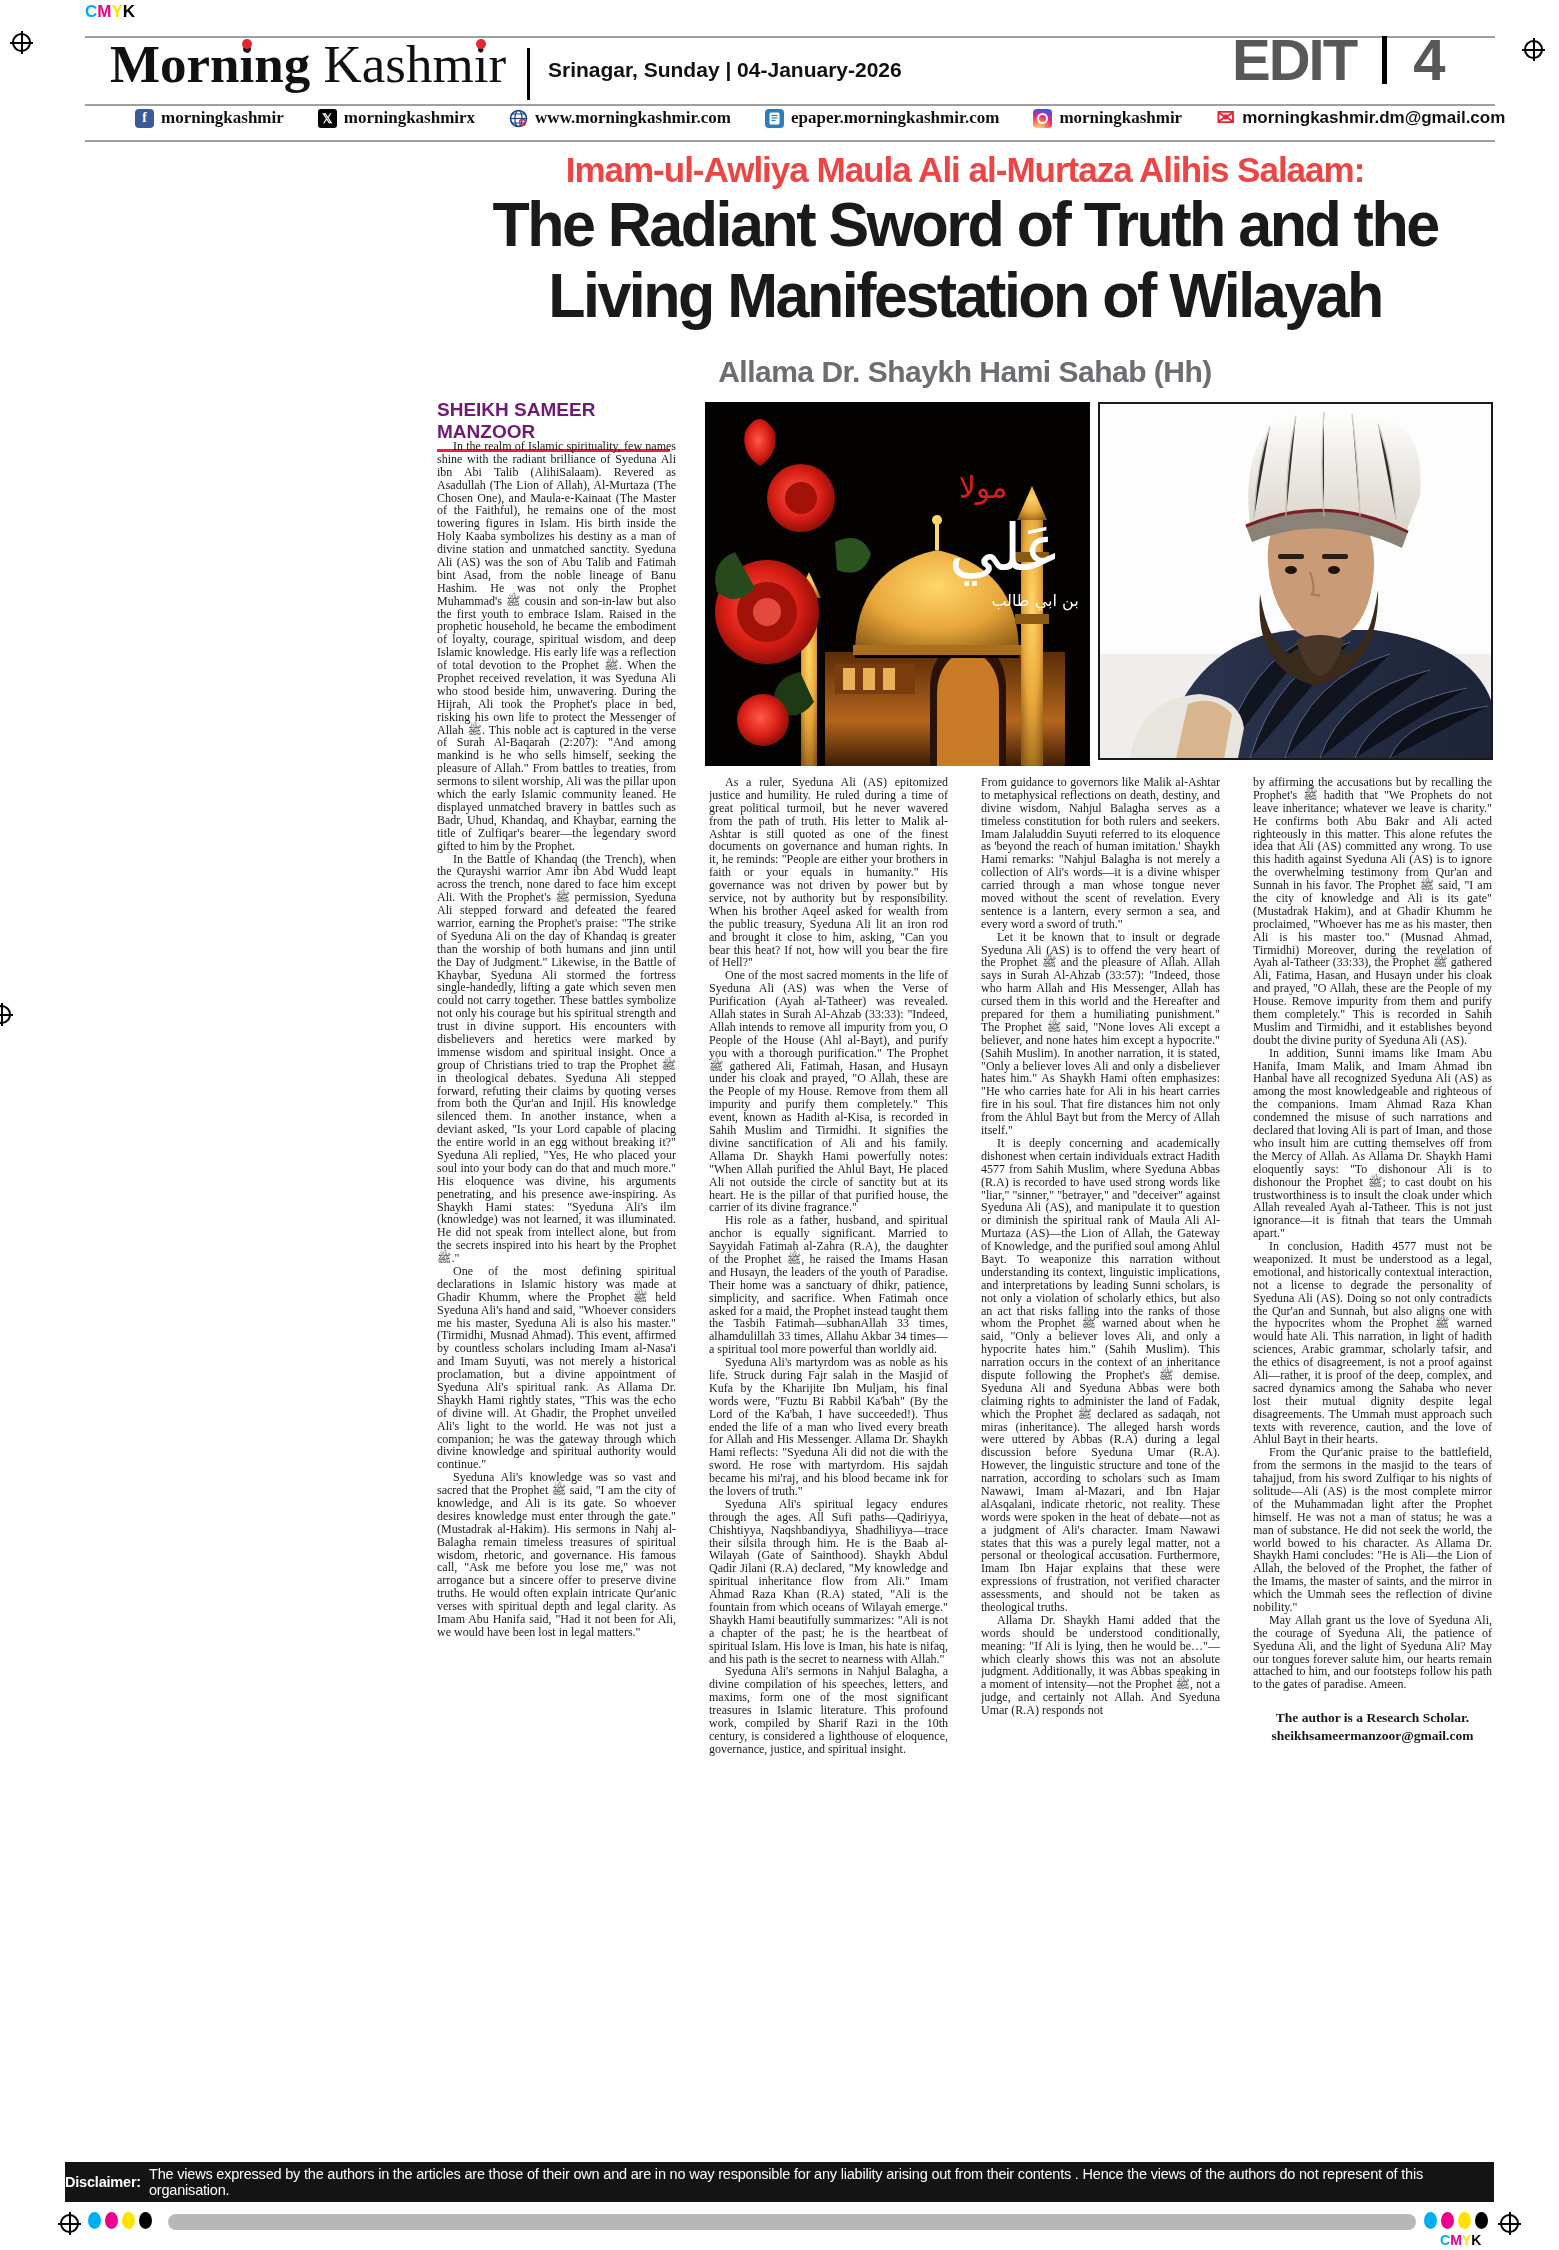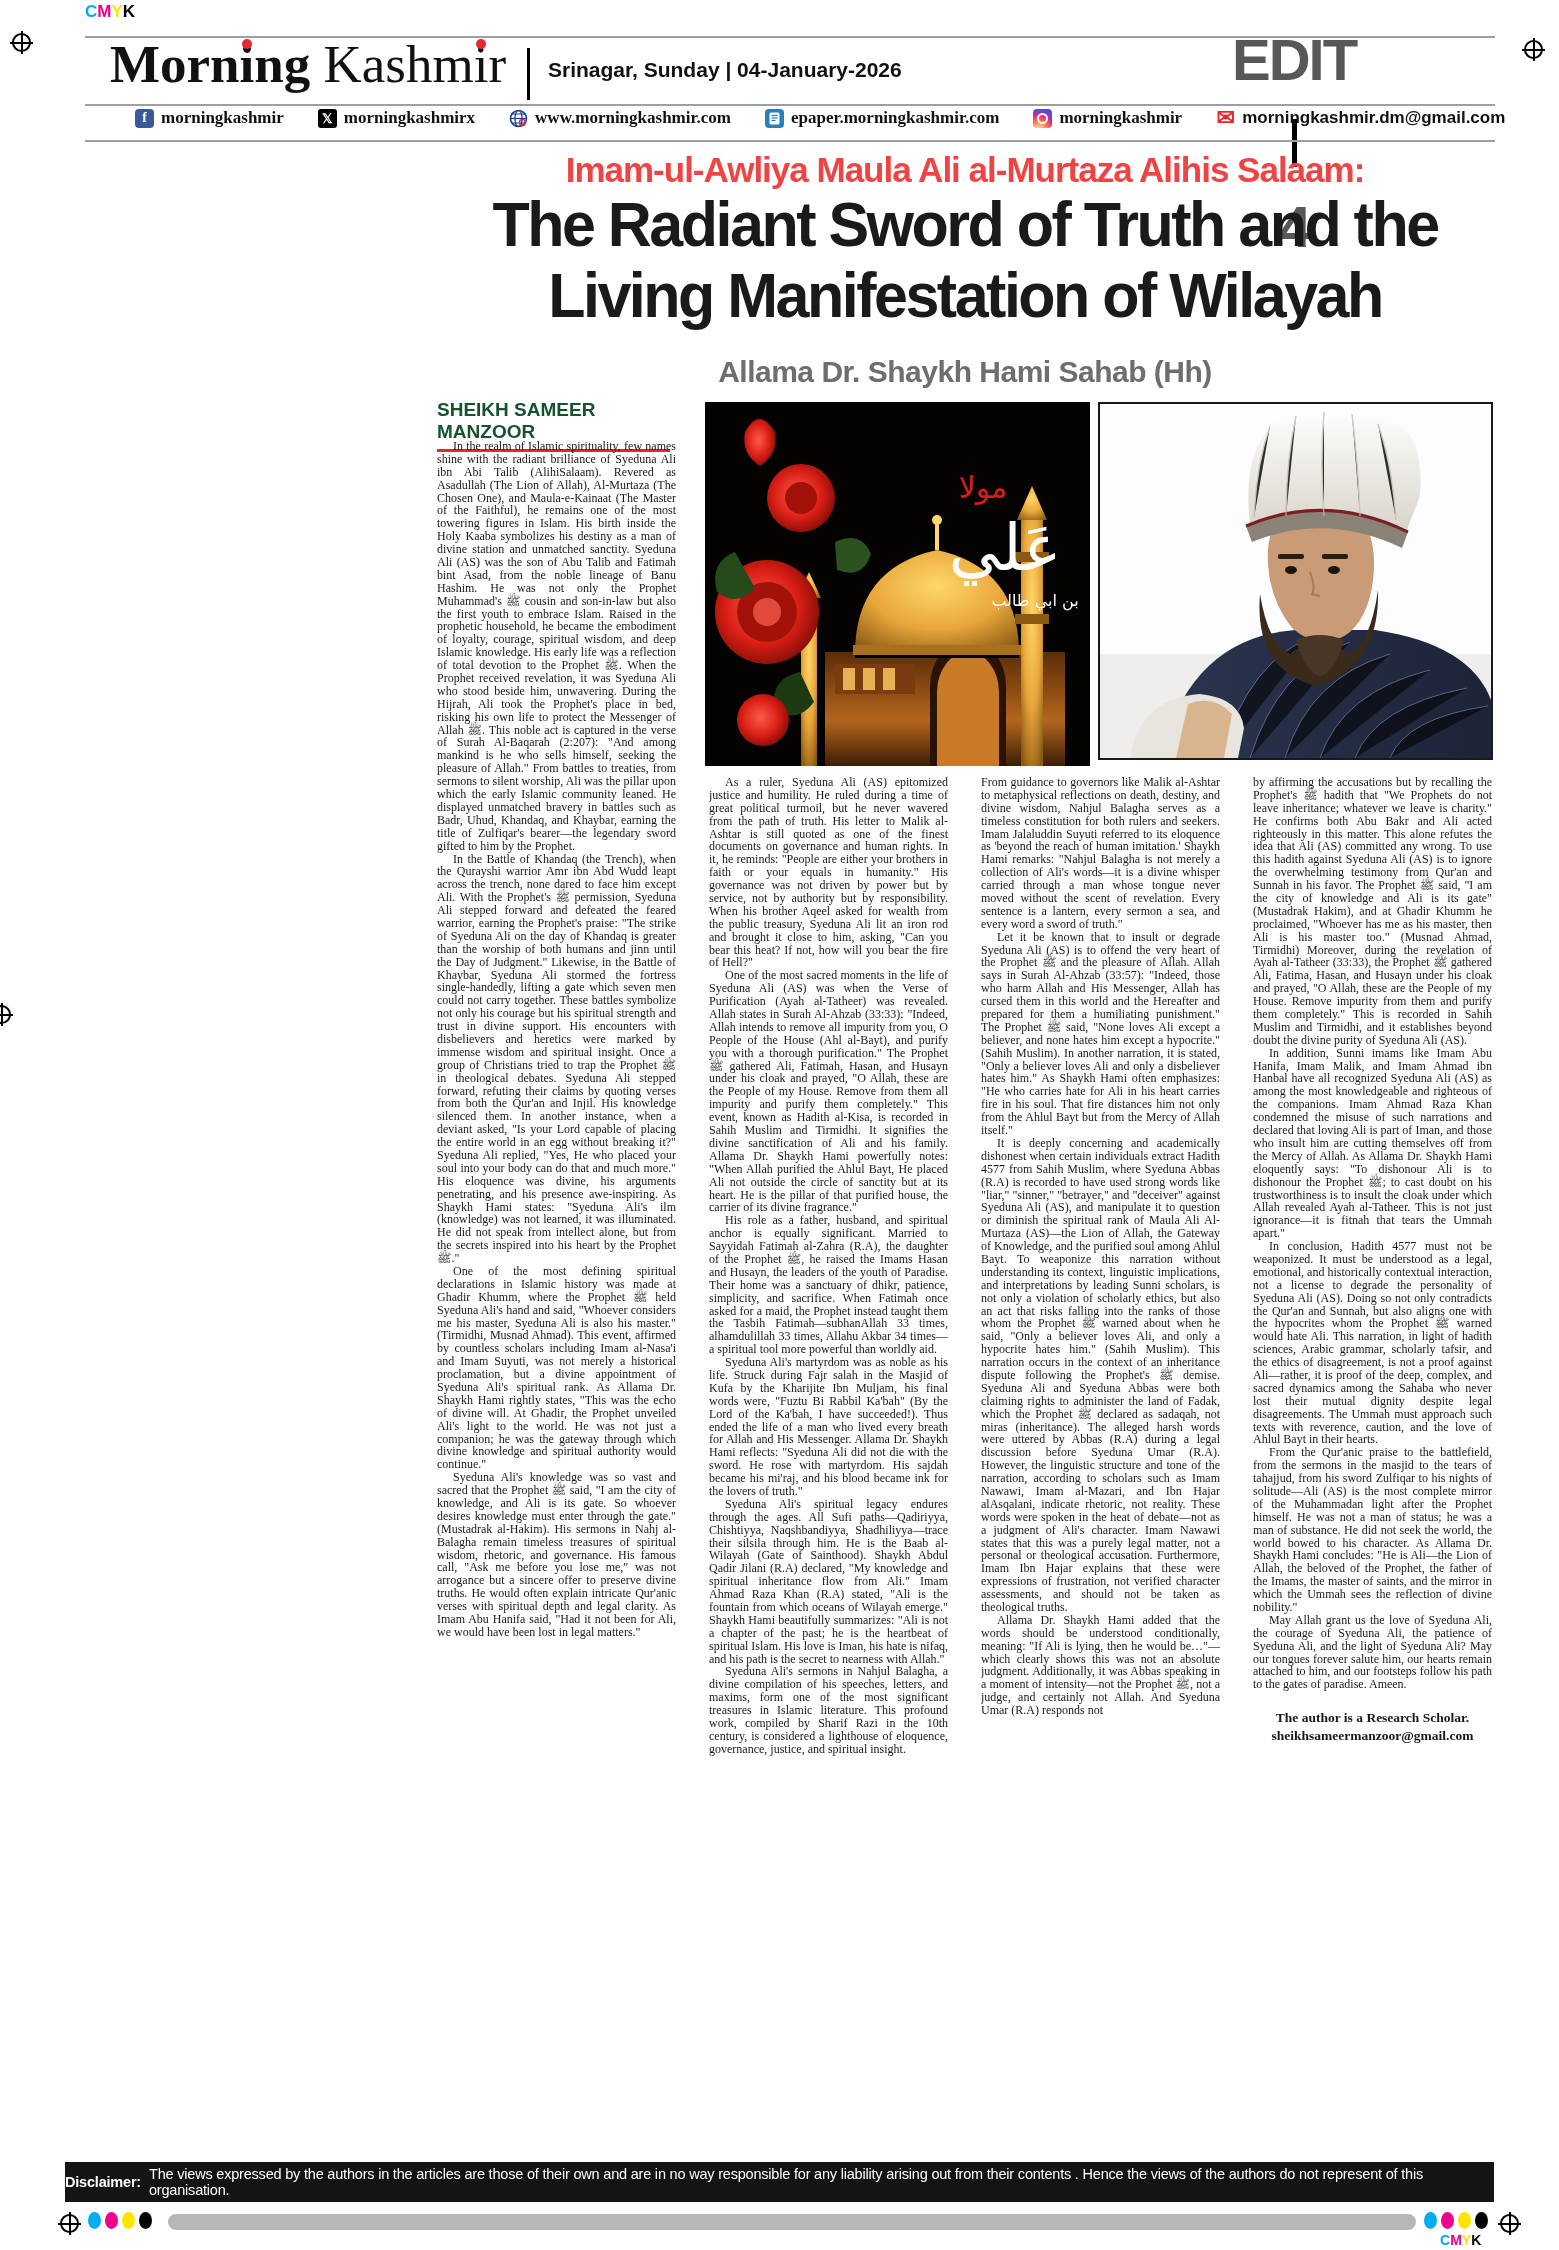--- a/index.html
+++ b/index.html
@@ -22,21 +22,21 @@
 
   
   .logo{font-size:53px;line-height:1;white-space:nowrap;}
   .logo .bold{font-weight:bold;}
   .logo-i{position:relative;}
   .logo-i::after{content:'';position:absolute;width:10px;height:10px;background:#e8262d;border-radius:50%;
                  top:4px;left:50%;transform:translateX(-50%);}
   .mast-divider{width:3px;background:#000;}
   .dateline{font-family:"Liberation Sans",sans-serif;font-weight:bold;font-size:21px;white-space:nowrap;text-align:right;}
   .page-tag{font-family:"Liberation Sans",sans-serif;font-weight:900;font-size:58px;color:#57585a;
-            letter-spacing:-2px;display:flex;align-items:center;gap:26px;flex-direction:column;}
+            letter-spacing:-2px;display:flex;align-items:center;gap:26px;}
   .page-tag .bar{width:5px;height:48px;background:#000;display:inline-block;}
 
   
   .social-row{display:flex;align-items:center;gap:34px;font-weight:bold;font-size:17px;}
   .social-item{display:flex;align-items:center;gap:7px;white-space:nowrap;}
   .sicon{width:19px;height:19px;border-radius:4px;display:inline-flex;align-items:center;justify-content:center;
          color:#fff;font-family:"Liberation Serif",serif;font-weight:bold;font-size:14px;flex:0 0 auto;}
   .sicon.fb{background:#3b5998;}
   .sicon.x{background:#000;border-radius:3px;font-family:"Liberation Sans",sans-serif;font-size:13px;}
   .sicon.globe{background:#fff;}
@@ -45,21 +45,21 @@
   .sicon.ig::after{content:'';position:absolute;inset:4px;border:2px solid #fff;border-radius:50%;}
   .sicon.mail{background:#fff;color:#e8262d;font-size:22px;}
 
   
   .kicker{font-family:"Liberation Sans",sans-serif;font-weight:bold;font-size:35px;color:#ef4444;
           text-align:center;letter-spacing:-1px;}
   .headline{font-family:"Liberation Sans",sans-serif;font-weight:900;font-size:61px;color:#1a1a1a;
             text-align:center;letter-spacing:-2.5px;line-height:1.12;transform:scaleY(1.04);}
   .subhead{font-family:"Liberation Sans",sans-serif;font-weight:bold;font-size:30px;color:#6d6e71;
            text-align:center;letter-spacing:-0.5px;}
-  .byline{font-family:"Liberation Sans",sans-serif;font-weight:bold;font-size:19px;color:#14532d;
+  .byline{font-family:"Liberation Sans",sans-serif;font-weight:bold;font-size:19px;color:#701a75;
           border-bottom:3px solid #e8262d;padding-bottom:6px;letter-spacing:0;}
 
   
   .col{width:239px;overflow:hidden;font-size:12px;line-height:1.075;text-align:justify;color:#181818;}
   .col p{margin:0;}
   .col p.indent{text-indent:16px;}
   .credit{margin-top:18px;font-family:Liberation Serif, serif;font-weight:bold;font-size:13.5px;
           text-align:center;line-height:1.3;}
 
   

